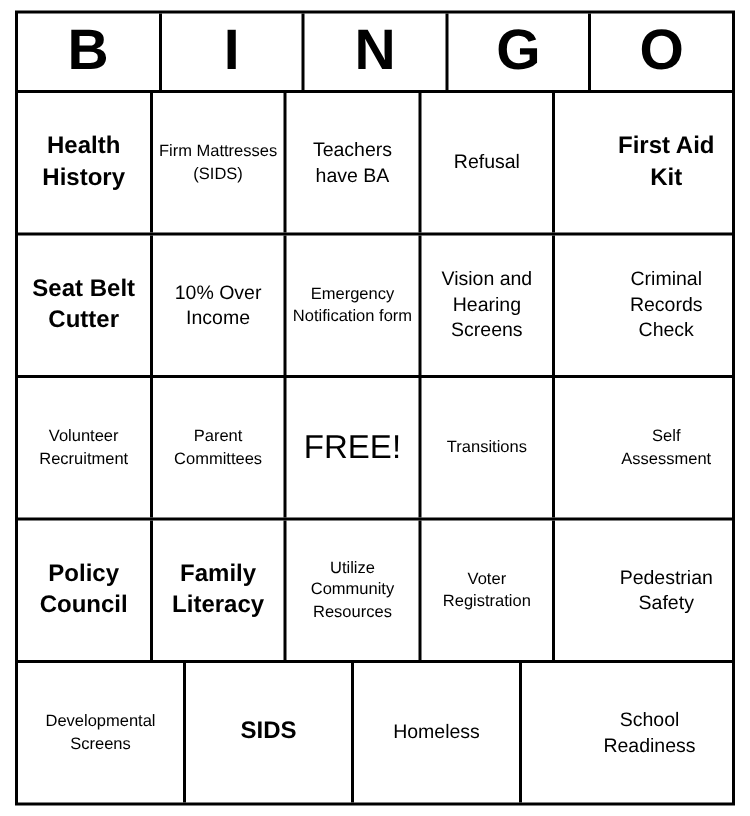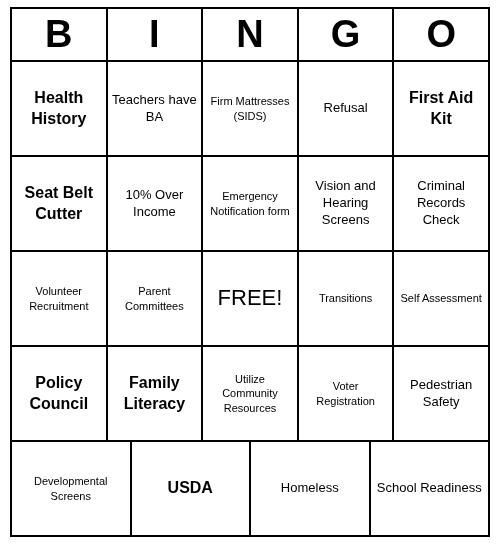--- a/index.html
+++ b/index.html
@@ -67,20 +67,21 @@
       align-items: center;
       justify-content: center;
       text-align: center;
       padding: 4px;
       font-size: 13px;
       line-height: 1.3;
     }
 
     .bingo-cell:last-child {
       border-right: none;
+      padding-left: 34px;
     }
 
     .bingo-cell.large-text {
       font-size: 16px;
       font-weight: bold;
     }
 
     .bingo-cell.free {
       font-size: 22px;
       font-weight: normal;
@@ -97,22 +98,22 @@
   <div class="bingo-header">
   <div class="bingo-header-cell">B</div>
       <div class="bingo-header-cell">I</div>
       <div class="bingo-header-cell">N</div>
       <div class="bingo-header-cell">G</div>
       <div class="bingo-header-cell">O</div>
     </div>
   <div class="bingo-grid">
   <div class="bingo-row">
         <div class="bingo-cell large-text">Health History</div>
+        <div class="bingo-cell small-text">Firm Mattresses (SIDS)</div>
         <div class="bingo-cell">Teachers have BA</div>
-        <div class="bingo-cell small-text">Firm Mattresses (SIDS)</div>
         <div class="bingo-cell">Refusal</div>
         <div class="bingo-cell large-text">First Aid Kit</div>
       </div>
       <div class="bingo-row">
         <div class="bingo-cell large-text">Seat Belt Cutter</div>
         <div class="bingo-cell">10% Over Income</div>
         <div class="bingo-cell small-text">Emergency Notification form</div>
         <div class="bingo-cell">Vision and Hearing Screens</div>
         <div class="bingo-cell">Criminal Records Check</div>
       </div>
@@ -125,18 +126,18 @@
       </div>
       <div class="bingo-row">
         <div class="bingo-cell large-text">Policy Council</div>
         <div class="bingo-cell large-text">Family Literacy</div>
         <div class="bingo-cell small-text">Utilize Community Resources</div>
         <div class="bingo-cell small-text">Voter Registration</div>
         <div class="bingo-cell">Pedestrian Safety</div>
       </div>
       <div class="bingo-row">
         <div class="bingo-cell small-text">Developmental Screens</div>
-        <div class="bingo-cell large-text">USDA</div>
+        <div class="bingo-cell large-text">SIDS</div>
         <div class="bingo-cell">Homeless</div>
         <div class="bingo-cell">School Readiness</div>
       </div>
     </div>
 </div>
 
 </body></html>

